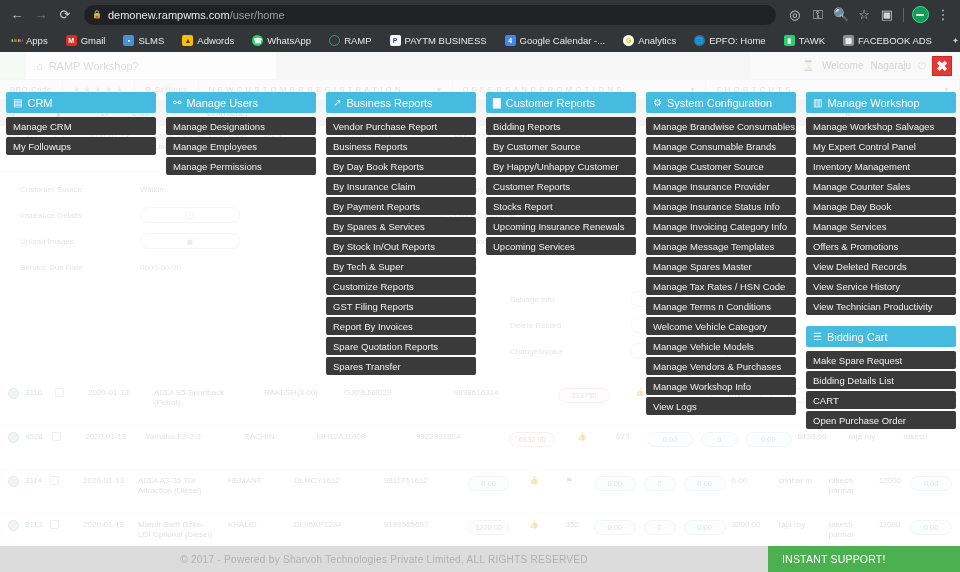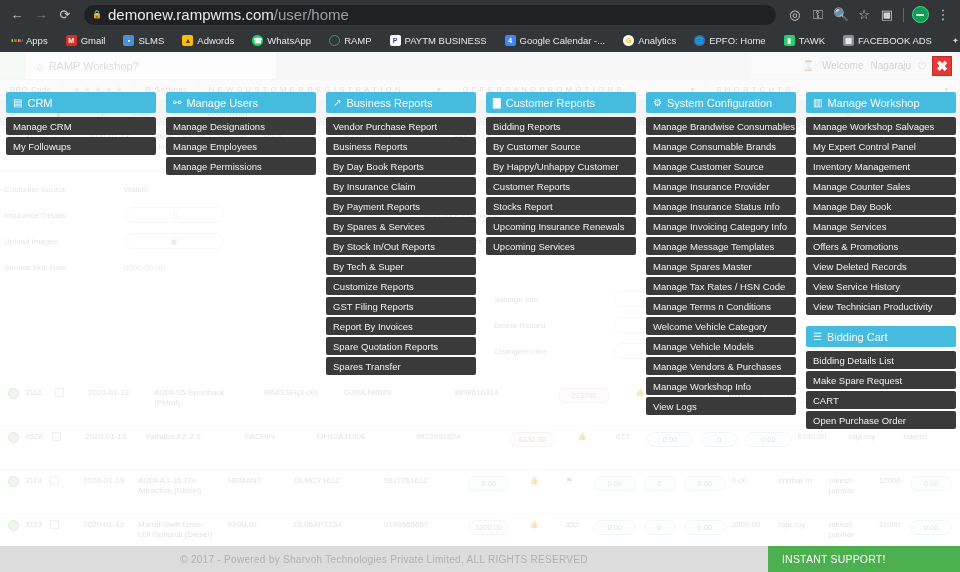--- a/index.html
+++ b/index.html
@@ -17,21 +17,21 @@
     width:22px; height:22px; display:flex; align-items:center; justify-content:center;
     color:#cfd2d4; font-size:13px; border-radius:50%; cursor:default; flex:0 0 auto;
   }
   .nav-btn.dim { color:#7a7d80; }
   .omnibox {
     flex:1 1 auto; height:20px; background:#202124; border-radius:10px;
     display:flex; align-items:center; padding:0 8px; margin:0 6px; gap:6px;
     min-width:0;
   }
   .omnibox .lock { font-size:8px; color:#bdc1c6; }
-  .url { font-size:15px; color:#e8eaed; white-space:nowrap; overflow:hidden; }
+  .url { font-size:11px; color:#e8eaed; white-space:nowrap; overflow:hidden; }
   .url .path { color:#9aa0a6; }
   .nav-right { display:flex; align-items:center; gap:1px; flex:0 0 auto; }
   .vdiv { width:1px; height:14px; background:#5f6368; margin:0 4px; }
   .avatar-ring {
     width:17px; height:17px; border-radius:50%; background:#0f9d58;
     display:flex; align-items:center; justify-content:center;
     border:1.5px solid #3ddc84;
   }
   .avatar-ring i { display:block; width:8px; height:2px; background:#e8eaed; border-radius:1px; }
 
@@ -75,21 +75,21 @@
          font-size:8px; color:#9d9d9d; padding:6px 8px; gap:0; }
   .row .c { padding:0 6px; white-space:pre-line; line-height:1.25; }
   .dot { width:11px; height:11px; border-radius:50%; flex:0 0 auto; }
   .dot.g { background:#c8e6c9; border:1px solid #8bc48e; }
   .dot.r { background:#f6cfcf; border:1px solid #e09a9a; }
   .chk { width:9px; height:9px; border:1px solid #d0d0d0; background:#fff; flex:0 0 auto; }
   .pill { border:1px solid #e8d5d5; border-radius:9px; padding:2px 0; width:52px;
           text-align:center; font-size:7.5px; color:#c9a0a0; background:#fdf7f7; }
   .pill.b { border-color:#d8dde8; color:#9fa8bd; background:#f8f9fc; }
 
-  .detail { padding:4px 4px; font-size:8px; color:#a8a8a8; }
+  .detail { padding:4px 20px; font-size:8px; color:#a8a8a8; }
   .detail-row { display:flex; align-items:center; height:26px; }
   .detail-row .lbl { width:120px; }
   .detail-row .ctl { width:150px; }
   .oval { border:1px solid #e2e2e2; border-radius:11px; height:16px; width:100px;
           display:flex; align-items:center; justify-content:center; font-size:8px; color:#bdbdbd; }
   .detail-row .rlbl { margin-left:150px; }
 
   .footer-bar { position:absolute; left:0; right:0; bottom:0; height:26px; background:#dcdcdc;
                 display:flex; align-items:center; }
   .footer-txt { flex:1 1 auto; text-align:center; font-size:10px; color:#b0b0b0; letter-spacing:.3px; }
@@ -501,19 +501,19 @@
         <div class="menu-item">Offers &amp; Promotions</div>
         <div class="menu-item">View Deleted Records</div>
         <div class="menu-item">View Service History</div>
         <div class="menu-item">View Technician Productivity</div>
       </div>
       <div class="menu-col" style="left: 806px; top: 274px;">
         <div class="menu-title">
           <span class="mico">☰</span>
           <span>Bidding Cart</span>
         </div>
+        <div class="menu-item">Make Spare Request</div>
         <div class="menu-item">Bidding Details List</div>
-        <div class="menu-item">Make Spare Request</div>
         <div class="menu-item">CART</div>
         <div class="menu-item">Open Purchase Order</div>
       </div>
     </div>
 </div>
 
 </body></html>

